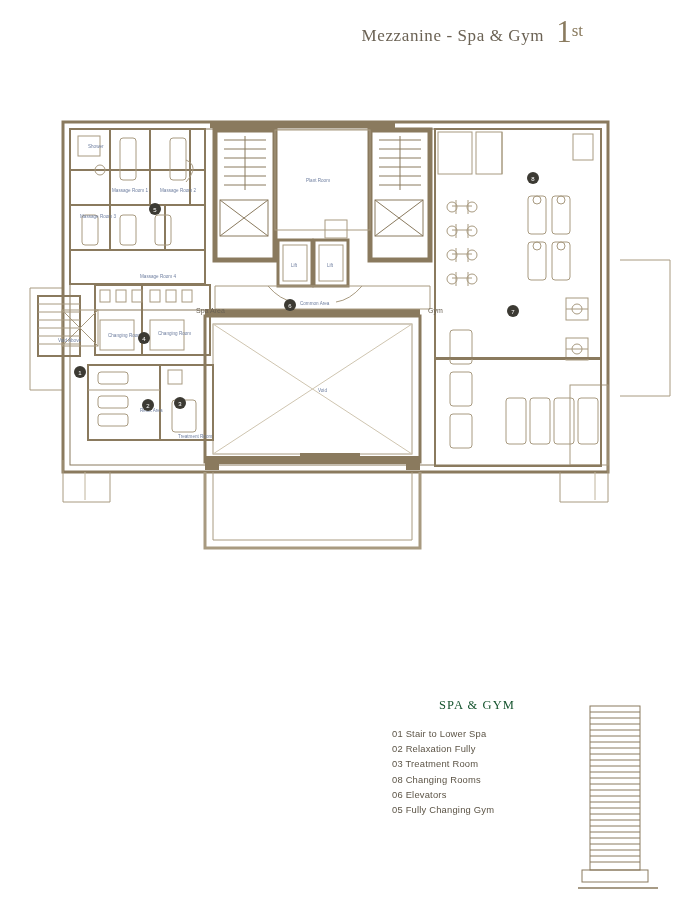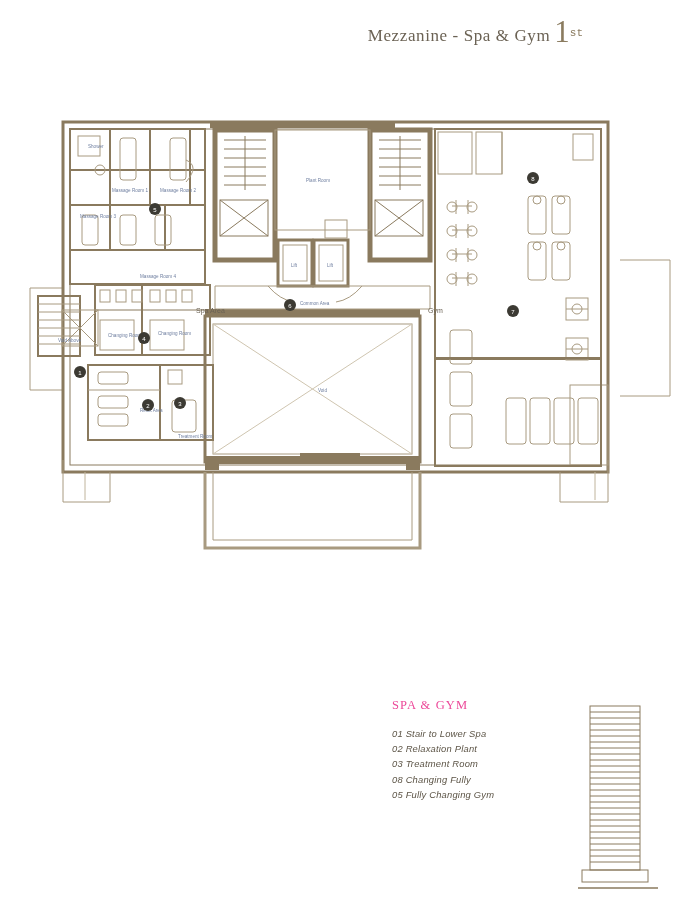--- a/index.html
+++ b/index.html
@@ -9,51 +9,51 @@
     font-family:"Liberation Sans", sans-serif;
     color:#5b5244;
     position:relative;
     overflow:hidden;
   }
   .page{position:absolute;inset:0;}
 
   
   .header{
     position:absolute; top:18px; right:98px;
-    display:flex; align-items:flex-end; gap:4px;
+    display:flex; align-items:flex-end; gap:12px;
   }
   .header .title{
     font-family:"Liberation Serif", serif;
     font-size:17px; letter-spacing:.6px; color:#6b6254;
     white-space:nowrap;
   }
   .header .floor-num{
     font-family:"Liberation Serif", serif;
     font-size:31px; color:#8a7b5f; line-height:.9;
   }
   .header .floor-sup{
-    font-family:Liberation Mono, monospace;
-    font-size:11px; color:#8a7b5f; vertical-align:super;
+    font-family:Liberation Serif, serif;
+    font-size:17px; color:#8a7b5f; vertical-align:super;
   }
 
   
   .plan{position:absolute; left:0; top:100px; width:681px; height:480px;}
   .plan svg{display:block;}
 
   
   .legend{position:absolute; left:392px; top:698px; width:170px;}
   .legend h2{
     font-family:"Liberation Serif", serif;
     font-weight:normal; font-size:12.5px; letter-spacing:1.1px;
-    color:#ec4899; margin:0 0 13px 0;
+    color:#14532d; margin:0 0 13px 0;text-align:center;
   }
   .legend ul{list-style:none; margin:0; padding:0;}
   .legend li{
     font-size:9.4px; color:#5c5446; line-height:1.62;
-    letter-spacing:.2px; white-space:nowrap;font-style:italic;
+    letter-spacing:.2px; white-space:nowrap;
   }
   .legend li .num{color:#5c5446;}
 
   
   .tower{position:absolute; left:578px; top:702px;}
 
   
   text{font-family:"Liberation Sans", sans-serif;}
 </style>
 </head>
@@ -301,23 +301,24 @@
           <text x="533" y="80.5" fill="#ffffff" font-size="6" text-anchor="middle">8</text>
         </g>
       </g>
     </svg>
   </div>
 
   <div class="legend">
     <h2>SPA &amp; GYM</h2>
     <ul>
       <li><span class="num">01</span> <span>Stair to Lower Spa</span></li>
-      <li><span class="num">02</span> <span>Relaxation Plant</span></li>
+      <li><span class="num">02</span> <span>Relaxation Fully</span></li>
       <li><span class="num">03</span> <span>Treatment Room</span></li>
-      <li><span class="num">08</span> <span>Changing Fully</span></li>
+      <li><span class="num">08</span> <span>Changing Rooms</span></li>
+      <li><span class="num">06</span> <span>Elevators</span></li>
       <li><span class="num">05</span> <span>Fully Changing Gym</span></li>
     </ul>
   </div>
 
   <div class="tower">
     <svg width="80" height="190" viewBox="0 0 80 190">
       <g stroke="#8a7a5e" fill="none" stroke-width="1">
         <rect x="12" y="4" width="50" height="164"></rect>
         <line x1="12" y1="10" x2="62" y2="10"></line>
         <line x1="12" y1="16" x2="62" y2="16"></line>

